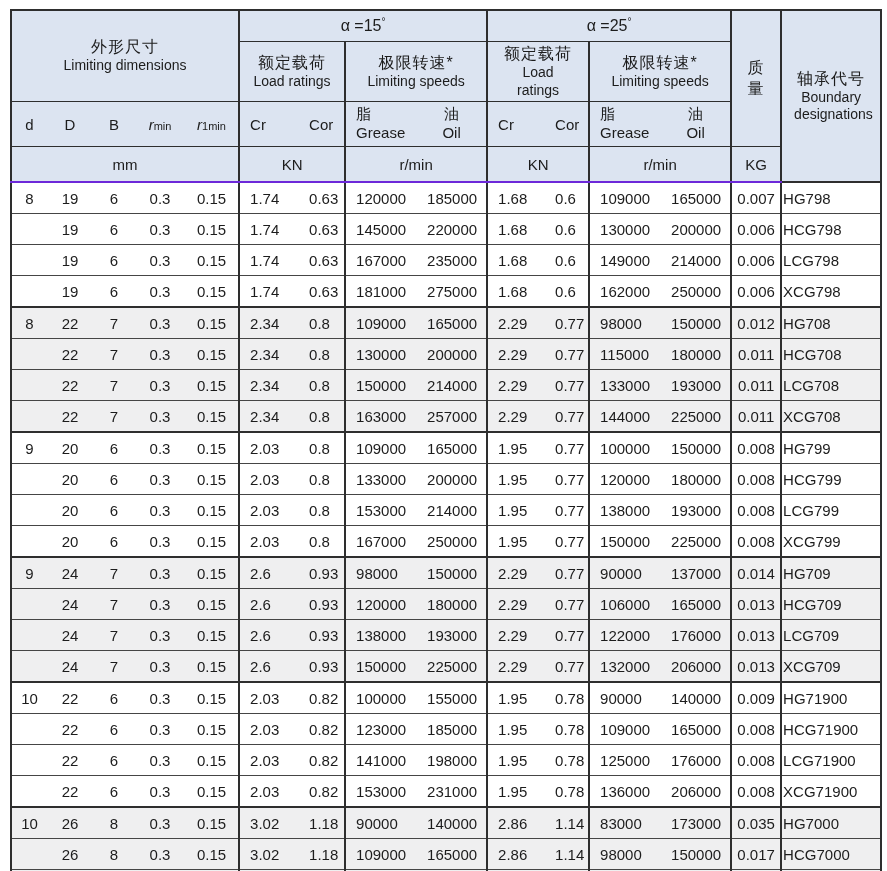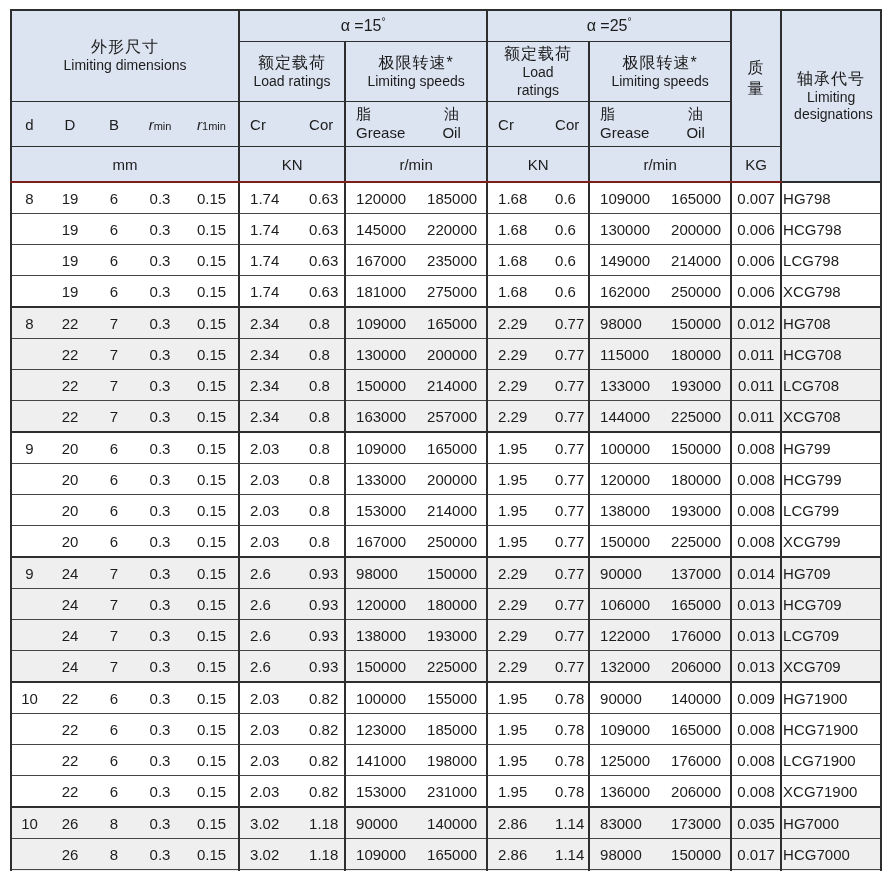--- a/index.html
+++ b/index.html
@@ -30,21 +30,21 @@
   col.c-cr25{width:58px} col.c-cor25{width:44px} col.c-g25{width:72px} col.c-o25{width:70px}
   col.c-mass{width:50px} col.c-code{width:100px}
 
   thead th {
     background: #dce4f1;
     font-weight: normal;
     border-bottom: 1px solid #2e2e2e;
     padding: 2px 12px;
     vertical-align: middle;
   }
-  thead tr.units th { border-bottom: 2px solid #7f1d1d; margin-left: 40px; }
+  thead tr.units th { border-bottom: 2px solid #6d28d9; margin-left: 40px; }
   .vr { border-right: 2px solid #2e2e2e; }
 
   .cn { font-size: 16px; letter-spacing: 1px; }
   .en { font-size: 14px; letter-spacing: 0; }
   .stack { line-height: 1.25; }
   th.h-alpha { height: 26px; font-size: 16px; }
   th.h-alpha sup { font-size: 10px; }
   tr.subhead th { height: 40px; }
   tr.units th { height: 30px; font-size: 15px; }
   th.h-group { height: 48px; }
@@ -97,21 +97,21 @@
         <th colspan="4" class="vr cen h-alpha">
           <span>α =15</span><sup>°</sup>
         </th>
         <th colspan="4" class="vr cen h-alpha">
           <span>α =25</span><sup>°</sup>
         </th>
         <th rowspan="3" class="vr cen cn">质量</th>
         <th rowspan="4" class="cen">
           <div class="stack">
             <div class="cn">轴承代号</div>
-            <div class="en">Limiting</div>
+            <div class="en">Boundary</div>
             <div class="en">designations</div>
           </div>
         </th>
       </tr>
       <tr>
         <th colspan="2" class="vr cen h-group">
           <div class="stack">
             <div class="cn">额定载荷</div>
             <div class="en">Load ratings</div>
           </div>

